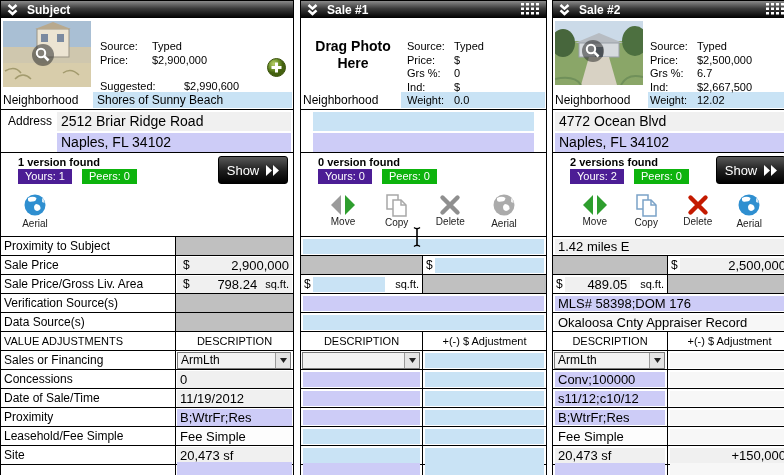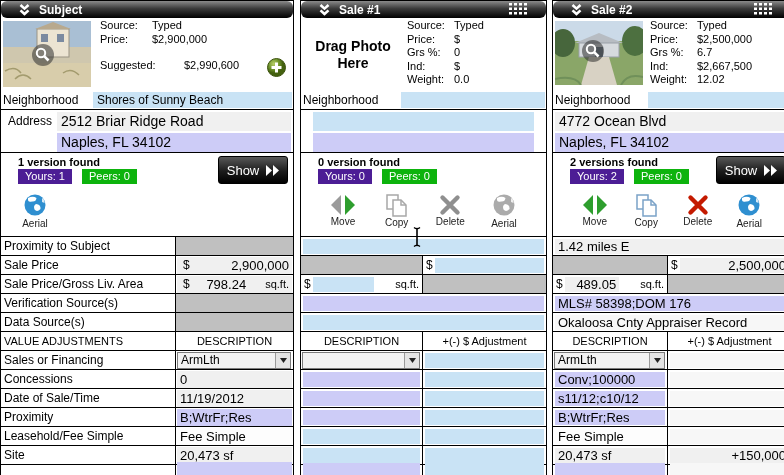--- a/index.html
+++ b/index.html
@@ -8,32 +8,32 @@
     position:relative; overflow:hidden; background:#fff;
     font-family:"Liberation Sans", sans-serif; color:#000;
   }
   .col { position:absolute; top:0; height:482px; background:#fff; border:1px solid #000; }
   #col1 { left:0;   width:294px; }
   #col2 { left:300px; width:247px; }
   #col3 { left:552px; width:240px; }
 
   
   .hdr { height:17px; background:linear-gradient(180deg,#8a8a8a 0%,#3a3a3a 45%,#000 100%);
-         display:flex; align-items:center; gap:8px; padding:0 17px;border-radius:6px; }
+         display:flex; align-items:center; gap:8px; padding:0 5px; }
   .hdr-title { color:#fff; font-weight:bold; font-size:12px; }
   .chev-btn { display:flex; align-items:center; cursor:pointer; }
   .grid-handle { margin-left:auto; cursor:grab; }
 
   
   .photo-sec { height:73px; position:relative; display:flex; }
   .photo { margin:3px 0 0 2px; position:relative; width:88px; }
   .drag-area { width:104px; display:flex; align-items:center; justify-content:center;
                text-align:center; font-weight:bold; font-size:14px; line-height:17px; padding:0 14px; }
   .magnifier { position:absolute; }
-  .info { padding-top:1px; font-size:11px; line-height:13.5px; margin-left:9px; }
+  .info { padding-top:22px; font-size:11px; line-height:13.5px; margin-left:9px; }
   .irow { display:flex; }
   .ilabel { width:52px; }
   .ilabel-sm { width:47px; }
   .plus-btn { position:absolute; right:7px; top:40px; cursor:pointer; }
 
   
   .nbh-row { height:18px; display:flex; align-items:center; font-size:12px; }
   .nbh-label { width:92px; padding-left:2px; }
   .nbh-field { flex:1; height:16px; background:#c9e3f5; margin-right:1px;
                display:flex; align-items:center; padding-left:4px; }
@@ -75,21 +75,21 @@
   .lab  { width:175px; display:flex; align-items:center; padding-left:3px; border-right:1px solid #000; }
   .desc2{ width:122px; display:flex; align-items:center; border-right:1px solid #000; position:relative; }
   .desc3{ width:115px; display:flex; align-items:center; border-right:1px solid #000; position:relative; }
   .val  { flex:1; display:flex; align-items:center; }
   .cell-gray { background:#c0c0c0; }
   .fld { flex:1; height:15px; margin:1px 2px; display:flex; align-items:center; padding:0 3px; }
   .fld-fill { flex:1; height:17px; margin:0 1px; display:flex; align-items:center; padding:0 3px; }
   .num { margin-left:auto; font-size:13px; }
   .val13 { font-size:13px; }
   .cur { padding-left:3px; font-size:12px; }
-  .unit { font-size:11px; padding-left:19px; }
+  .unit { font-size:11px; padding-left:8px; }
   .hdr-cell { justify-content:center; font-size:11px; }
   .dd { flex:1; margin:1px 2px 1px 1px; height:17px; border:1px solid #7b7b7b; background:#f2f2f2;
         display:flex; align-items:center; padding-left:3px; cursor:pointer; }
   .dd-arrow { margin-left:auto; width:15px; align-self:stretch; background:#e4e4e4;
               border-left:1px solid #9a9a9a; display:flex; align-items:center; justify-content:center; }
 
   .cursor-ibeam { position:absolute; left:412px; top:226px; z-index:9; }
 </style>
 </head>
 <body>

